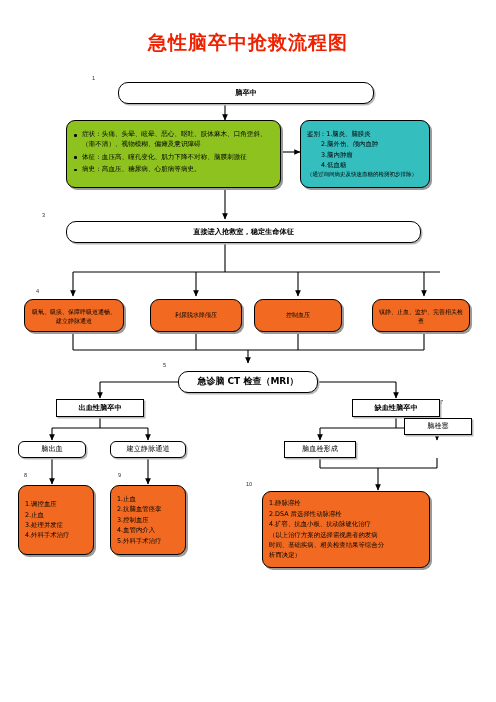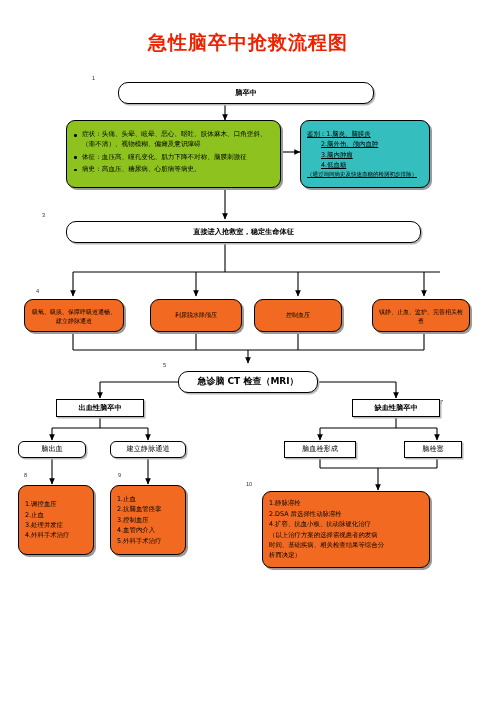--- a/index.html
+++ b/index.html
@@ -165,21 +165,21 @@
   <div class="node green lft" style="left:66px;top:120px;width:215px;height:68px;">
     <div class="inner">
       <ul class="bullets">
         <li>症状：头痛、头晕、眩晕、恶心、呕吐、肢体麻木、口角歪斜、（渐不清）、视物模糊、偏瘫及意识障碍</li>
         <li>体征：血压高、瞳孔变化、肌力下降不对称、脑膜刺激征</li>
         <li>病史：高血压、糖尿病、心脏病等病史。</li>
       </ul>
     </div>
   </div>
 
-  <div class="node cyan lft" style="left:300px;top:120px;width:130px;height:68px;text-decoration:underline;">
+  <div class="node cyan lft" style="left:300px;top:120px;width:130px;height:68px;">
     <div class="inner lines">
       <div>鉴别：1.脑炎、脑膜炎</div>
       <div style="padding-left:14px">2.脑外伤、颅内血肿</div>
       <div style="padding-left:14px">3.脑内肿瘤</div>
       <div style="padding-left:14px">4.低血糖</div>
       <div style="font-size:5.5px">（通过询问病史及快速血糖的检测初步排除）</div>
     </div>
   </div>
 
   <div class="node plain round bold" style="left:66px;top:221px;width:355px;height:22px;">
@@ -212,21 +212,21 @@
 
   <div class="node plain round-sm" style="left:18px;top:441px;width:68px;height:17px;">
     <span>脑出血</span>
   </div>
   <div class="node plain round-sm" style="left:110px;top:441px;width:76px;height:17px;">
     <span>建立静脉通道</span>
   </div>
   <div class="node plain" style="left:284px;top:441px;width:72px;height:17px;">
     <span>脑血栓形成</span>
   </div>
-  <div class="node plain" style="left:404px;top:441px;width:58px;height:17px;">
+  <div class="node plain" style="left:404px;top:418px;width:68px;height:17px;">
     <span>脑栓塞</span>
   </div>
 
   <div class="node orange lft" style="left:18px;top:485px;width:76px;height:70px;">
     <div class="inner lines">
       <div>1.调控血压</div>
       <div>2.止血</div>
       <div>3.处理并发症</div>
       <div>4.外科手术治疗</div>
     </div>

